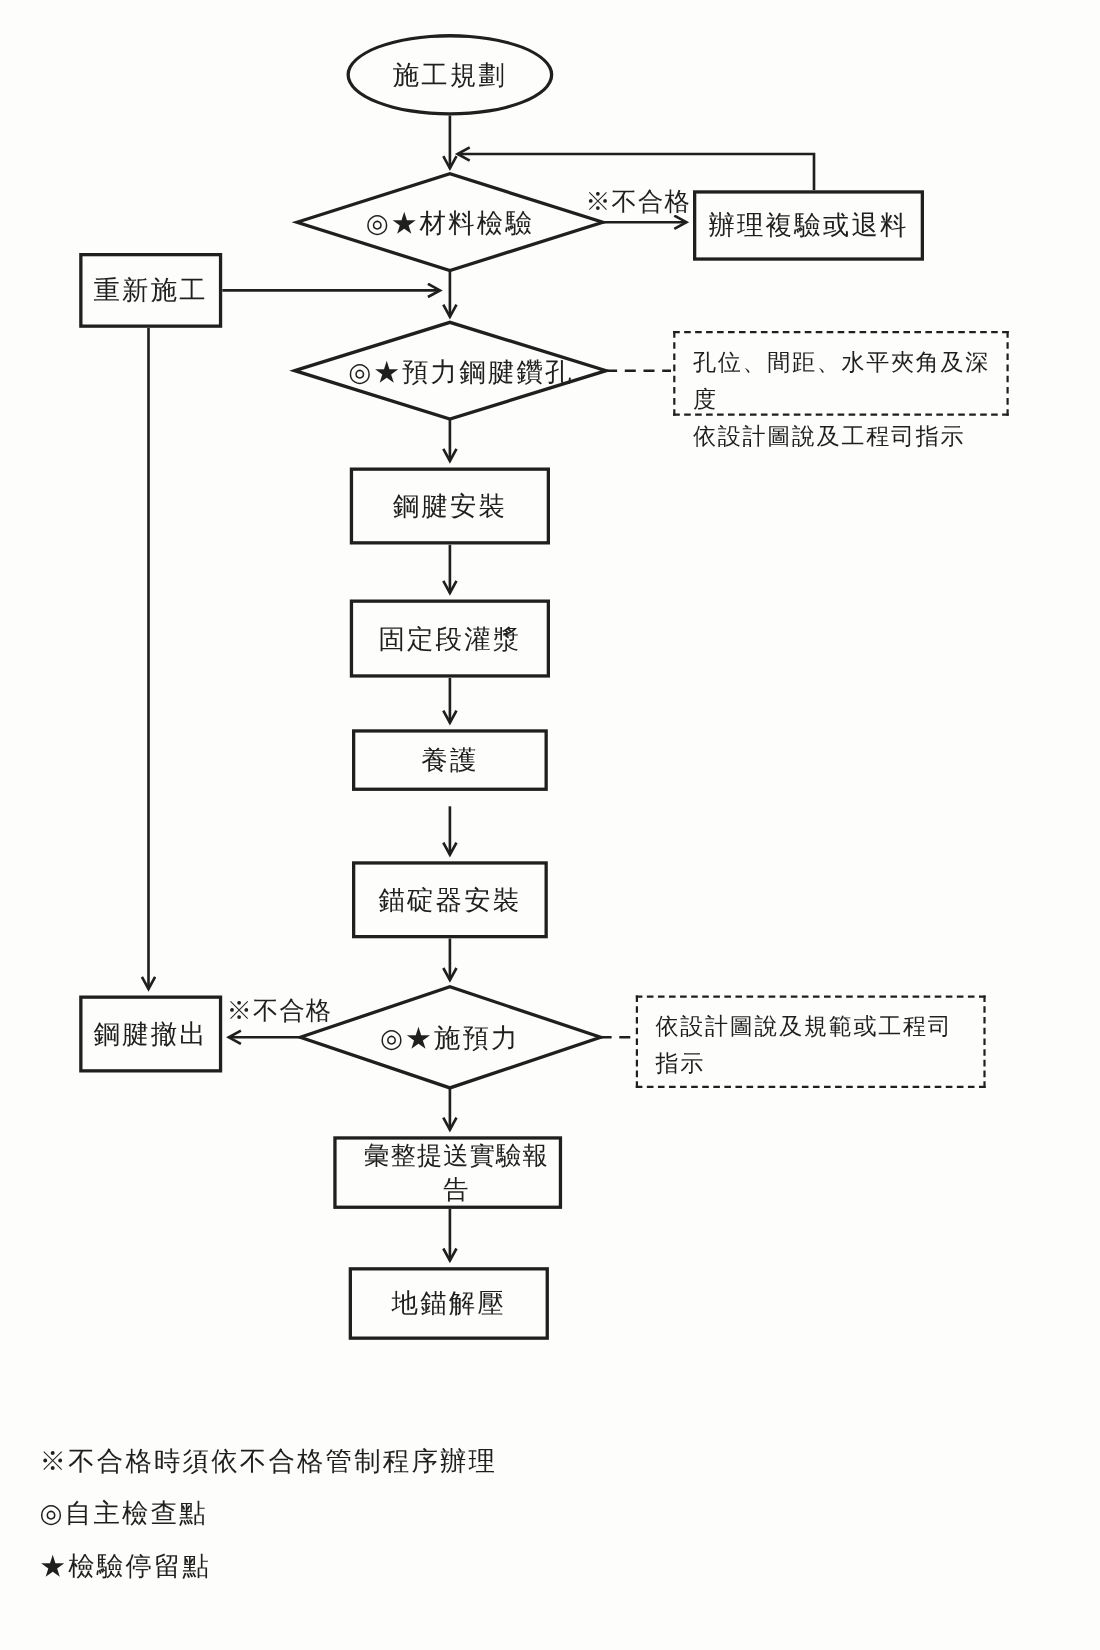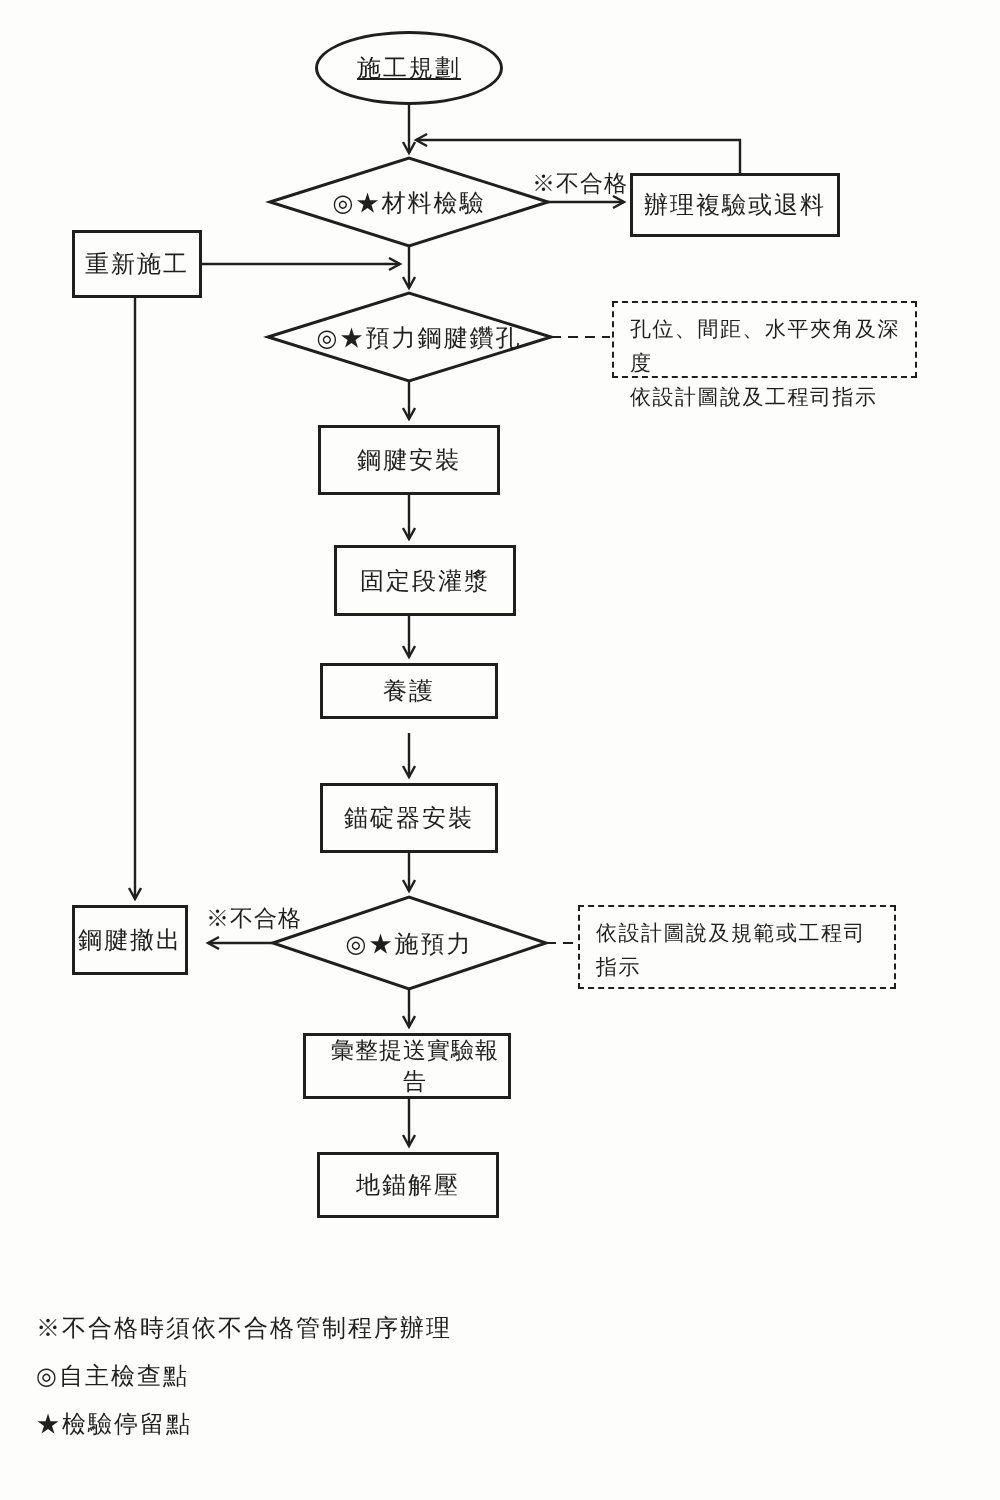--- a/index.html
+++ b/index.html
@@ -29,21 +29,20 @@
     color: #1f1f1f;
   }
   .proc {
     border: 3px solid #1f1f1f;
     background: #fdfdfb;
   }
   .ellipse {
     border: 3px solid #1f1f1f;
     border-radius: 50%;
     background: #fdfdfb;
-    text-decoration: underline;
   }
   .diamond-label {
     position: absolute;
     text-align: center;
     font-size: 24px;
     letter-spacing: 2px;
   }
   .edge-label {
     position: absolute;
     font-size: 23px;
@@ -111,30 +110,30 @@
 
   <div class="node proc" style="left:630px; top:173px; width:210px; height:64px;text-align:center;">
     <span>辦理複驗或退料</span>
   </div>
   <div class="node proc" style="left:72px; top:230px; width:130px; height:68px;">
     <span>重新施工</span>
   </div>
   <div class="node proc" style="left:318px; top:425px; width:182px; height:70px;">
     <span>鋼腱安裝</span>
   </div>
-  <div class="node proc" style="left:334px; top:545px; width:182px; height:71px;">
+  <div class="node proc" style="left:318px; top:545px; width:182px; height:71px;">
     <span>固定段灌漿</span>
   </div>
   <div class="node proc" style="left:320px; top:663px; width:178px; height:56px;">
     <span>養護</span>
   </div>
   <div class="node proc" style="left:320px; top:783px; width:178px; height:70px;">
     <span>錨碇器安裝</span>
   </div>
-  <div class="node proc" style="left:72px; top:905px; width:116px; height:70px;">
+  <div class="node proc" style="left:72px; top:905px; width:130px; height:70px;">
     <span>鋼腱撤出</span>
   </div>
   <div class="node proc" style="left:303px; top:1033px; width:208px; height:66px; font-size:23px; letter-spacing:1px;padding-left:16px;">
     <span>彙整提送實驗報告</span>
   </div>
   <div class="node proc" style="left:317px; top:1152px; width:182px; height:66px;">
     <span>地錨解壓</span>
   </div>
 
   <div class="edge-label" style="left:524px; top:168px; width:112px;">※不合格</div>

